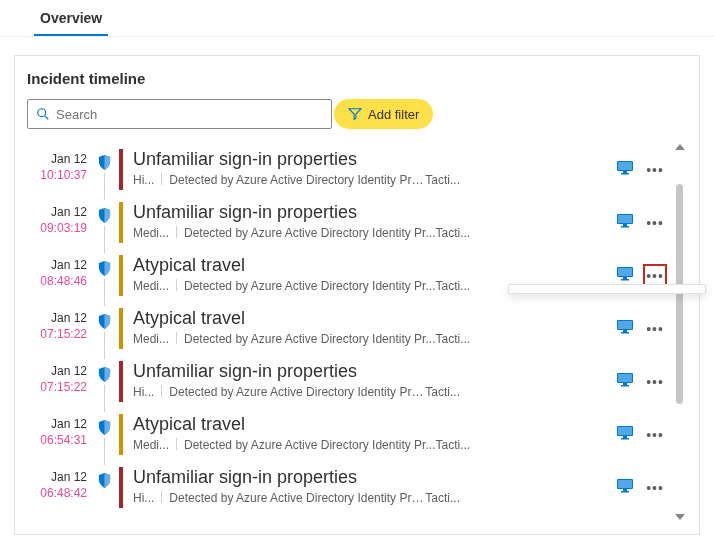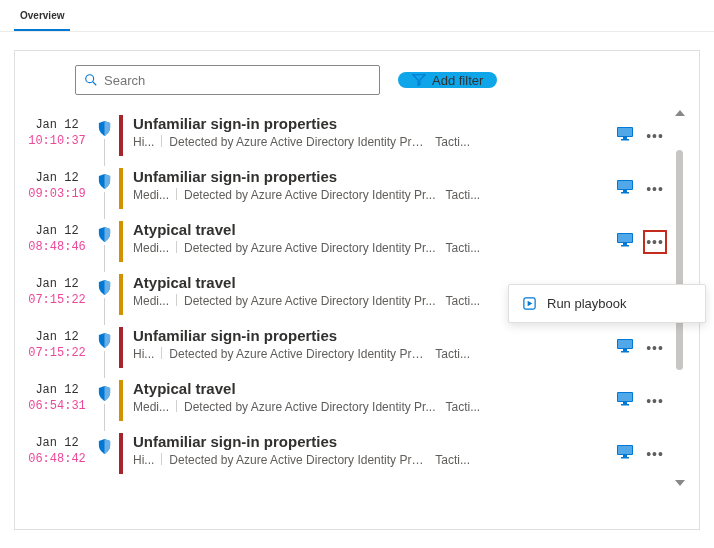--- a/index.html
+++ b/index.html
@@ -14,48 +14,48 @@
     position: relative;
   }
   .tabs {
     display: flex;
     border-bottom: 1px solid #edebe9;
     padding: 0 14px;
   }
   .tab {
     padding: 10px 6px 8px 6px;
     margin-right: 34px;
-    font-size: 10px;
+    font-size: 14px;
     color: #323130;
     cursor: pointer;
     border-bottom: 2px solid transparent;
+    margin-left: 20px;
   }
   .tab.active {
     font-weight: 600;
     border-bottom: 2px solid #0078d4;
     color: #323130;
   }
   .panel {
     border: 1px solid #e1dfdd;
     margin: 18px 14px 14px 14px;
     padding: 14px 12px 10px 12px;
     height: 480px;
     position: relative;
   }
   .panel-title {
     font-size: 15px;
     font-weight: 600;
     margin-bottom: 12px;
   }
   .controls {
     display: flex;
-    gap: 18px;
+    gap: 2px;
     margin-bottom: 14px;
     align-items: center;
-    margin-left: 48px;
   }
   .search-box {
     display: flex;
     align-items: center;
     border: 1px solid #8a8886;
     border-radius: 2px;
     padding: 4px 8px;
     width: 305px;
     height: 30px;
   }
@@ -65,25 +65,25 @@
     outline: none;
     font-size: 13px;
     margin-left: 6px;
     width: 100%;
     color: #605e5c;
   }
   .filter-btn {
     display: flex;
     align-items: center;
     gap: 6px;
-    background: #0ea5e9;
+    background: #fde047;
     border: none;
     border-radius: 16px;
     padding: 5px 14px;
-    height: 16px;
+    height: 30px;
     font-size: 13px;
     color: #323130;
     cursor: pointer;
   }
   .filter-btn svg { flex-shrink: 0; }
   .timeline {
     position: relative;
     height: 378px;
     overflow: hidden;
   }
@@ -92,26 +92,25 @@
     left: 0; right: 18px; top: 0;
   }
   .row {
     display: flex;
     align-items: stretch;
     height: 53px;
     padding: 6px 0;
   }
   .time-col {
     width: 70px;
-    text-align: center;
+    text-align: right;
     padding-right: 10px;
     font-size: 12px;
     line-height: 1.3;
     padding-top: 3px;
-    font-family: Liberation Mono, monospace;
   }
   .time-col .date { color: #323130; }
   .time-col .time { color: #ec4899; }
   .shield-col {
     width: 22px;
     display: flex;
     align-items: flex-start;
     padding-top: 4px;
     position: relative;
   }
@@ -133,22 +132,22 @@
     margin-right: 10px;
   }
   .sev-high { background: #a4262c; }
   .sev-med { background: #d29200; }
   .content-col {
     flex: 1;
     min-width: 0;
     padding-top: 0px;
   }
   .alert-title {
-    font-size: 15px;
-    font-weight: 700;
+    font-size: 18px;
+    font-weight: 400;
     color: #323130;
     margin-bottom: 3px;
     white-space: nowrap;
     overflow: hidden;
     text-overflow: ellipsis;
   }
   .alert-meta {
     font-size: 12px;
     color: #605e5c;
     display: flex;
@@ -165,21 +164,21 @@
     width: 1px; height: 12px;
     background: #d2d0ce;
     margin: 0 7px;
   }
   .alert-meta .det {
     overflow: hidden;
     text-overflow: ellipsis;
     max-width: 256px;
   }
   .alert-meta .tac {
-    margin-left: 10px;
+    margin-left: 0;
     max-width: 40px;
     overflow: hidden;
     text-overflow: ellipsis;
   }
   .endcol {
     display: flex;
     align-items: center;
     gap: 10px;
     padding-left: 4px;
     padding-right: 2px;
@@ -246,20 +245,21 @@
   .menu-icon { width: 16px; display: flex; justify-content: center; }
 </style>
 </head>
 <body>
 
 <div class="tabs">
   <div class="tab active">Overview</div>
 </div>
 
 <div class="panel">
+  <div class="panel-title">Incident timeline</div>
 
   <div class="controls">
     <div class="search-box">
       <svg width="14" height="14" viewBox="0 0 16 16">
           <circle cx="6.5" cy="6.5" r="4.5" fill="none" stroke="#0078d4" stroke-width="1.3"></circle>
           <line x1="10" y1="10" x2="14" y2="14" stroke="#0078d4" stroke-width="1.3"></line>
         </svg>
       <input class="search-input" placeholder="Search" style="">
     </div>
     <button class="filter-btn">
@@ -528,22 +528,13 @@
       <div class="scroll-arrow scroll-up"></div>
       <div class="scroll-track">
         <div class="scroll-thumb"></div>
       </div>
       <div class="scroll-arrow scroll-down"></div>
     </div>
   </div>
 </div>
 
 <div class="context-menu">
-  <div class="menu-item">
-    <span class="menu-icon">
-      <svg width="15" height="15" viewBox="0 0 16 16">
-          <rect x="2" y="2" width="12" height="12" rx="2" fill="none" stroke="#0078d4" stroke-width="1.3"></rect>
-          <path d="M6 5l5 3-5 3V5z" fill="#0078d4"></path>
-        </svg>
-    </span>
-    <span>Run playbook</span>
-  </div>
 </div>
 
 </body></html>

